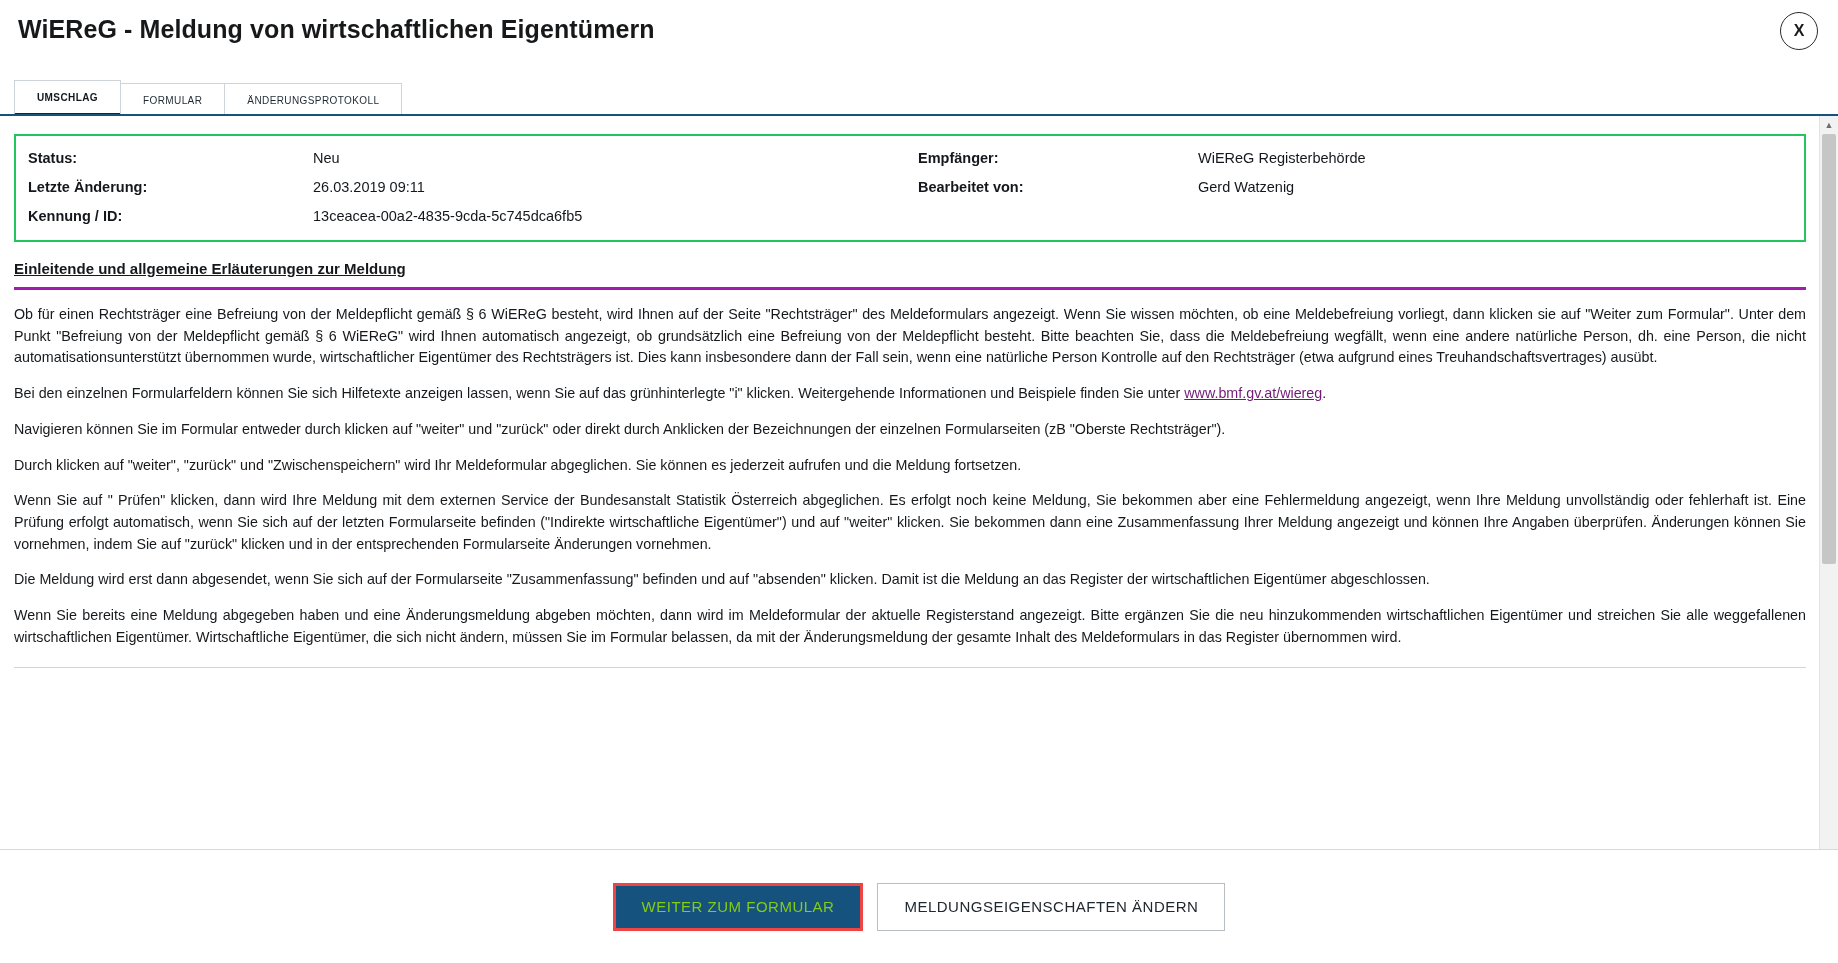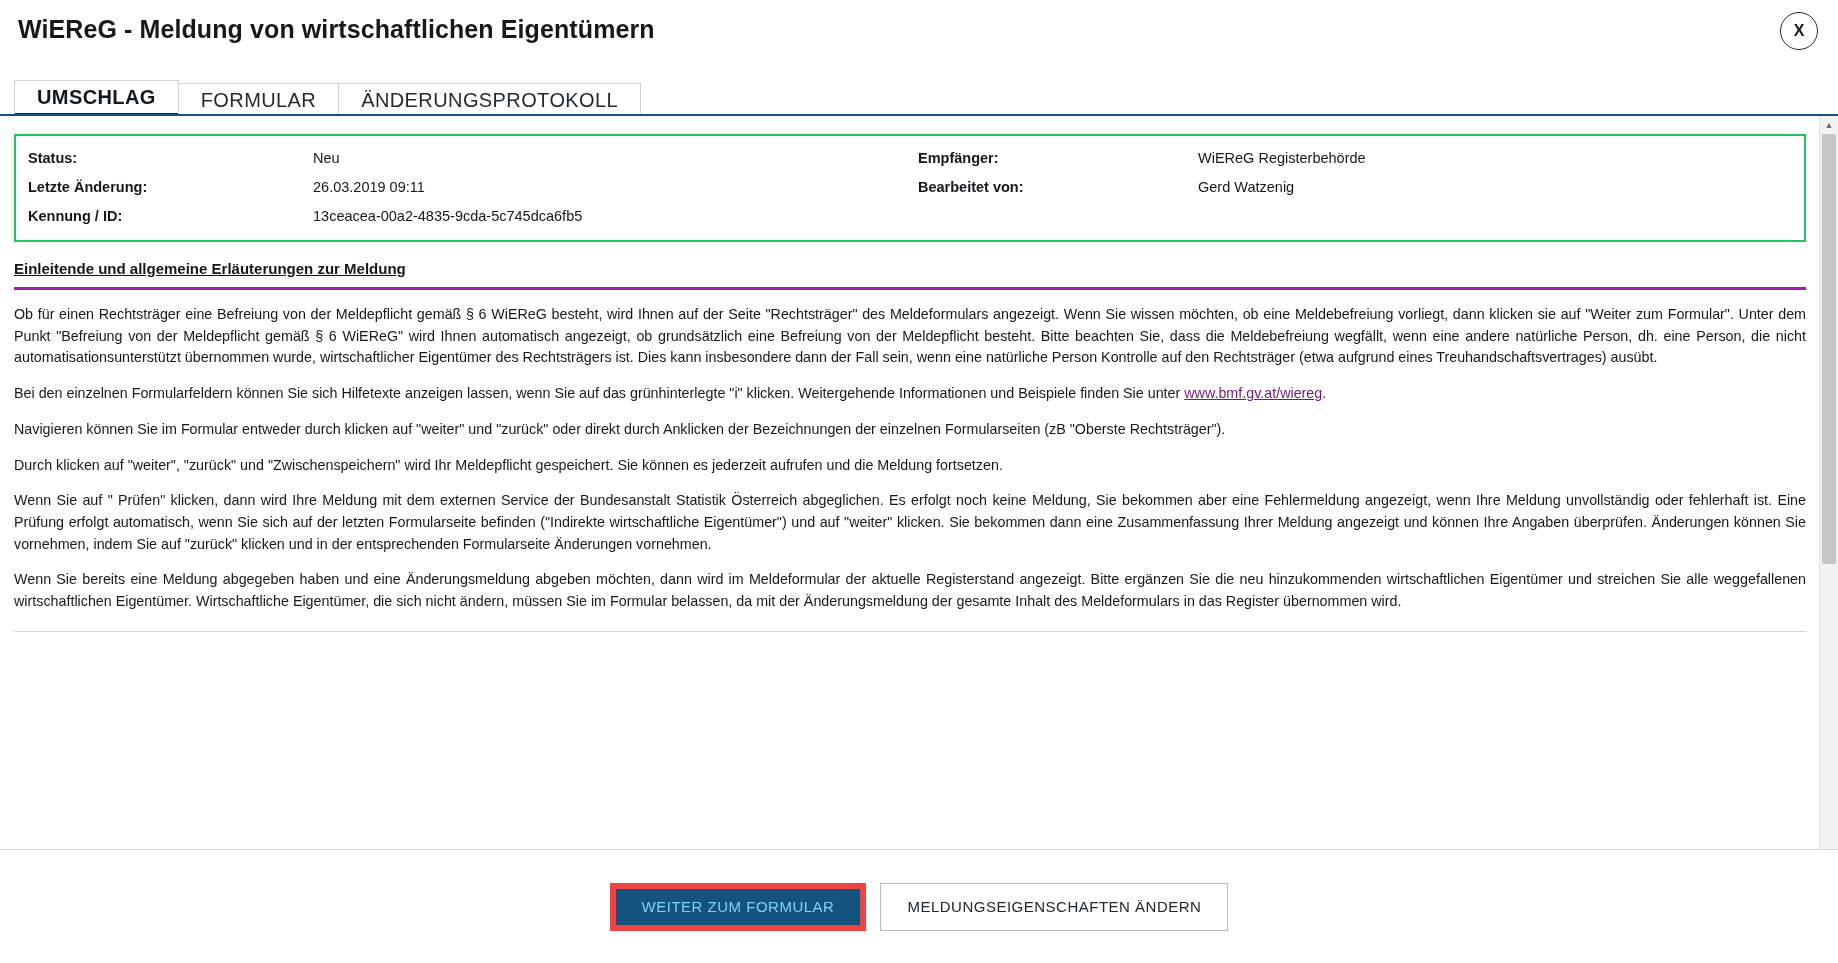--- a/index.html
+++ b/index.html
@@ -66,21 +66,21 @@
     align-items: flex-end;
     gap: 0px;
   }
   .tab {
     height: 33px;
     box-sizing: border-box;
     padding: 0 22px;
     display: flex;
     align-items: center;
     justify-content: center;
-    font-size: 20px;
+    font-size: 10px;
     letter-spacing: 0.4px;
     color: #1f2a33;
     background: #ffffff;
     border: 1px solid #cfd4d8;
     border-bottom: none;
     cursor: pointer;
     white-space: nowrap;
   }
   .tab + .tab {
     margin-left: -1px;
@@ -224,22 +224,22 @@
     font-size: 15px;
     letter-spacing: 0.5px;
     font-family: "Liberation Sans", sans-serif;
     cursor: pointer;
     display: flex;
     align-items: center;
     justify-content: center;
   }
   .btn-primary {
     background: #15527d;
-    color: #7dd3fc;
-    border: 6px solid #ef4444;
+    color: #84cc16;
+    border: 3px solid #ef4444;
     font-weight: 500;
   }
   .btn-secondary {
     background: #ffffff;
     color: #20282f;
     border: 1px solid #b9bec3;
   }
 </style>
 </head>
 <body>
@@ -282,24 +282,25 @@
 
       <div class="section-title">Einleitende und allgemeine Erläuterungen zur Meldung</div>
 
 
       <p class="para"><span>Ob für einen Rechtsträger eine </span><b>Befreiung von der Meldepflicht</b><span> gemäß § 6 WiEReG besteht, wird Ihnen auf der Seite "Rechtsträger" des Meldeformulars angezeigt. Wenn Sie wissen möchten, ob eine Meldebefreiung vorliegt, dann klicken sie auf "Weiter zum Formular". Unter dem Punkt "Befreiung von der Meldepflicht gemäß § 6 WiEReG" wird Ihnen automatisch angezeigt, ob grundsätzlich eine Befreiung von der Meldepflicht besteht. Bitte beachten Sie, dass die Meldebefreiung wegfällt, wenn eine andere natürliche Person, dh. eine Person, die nicht automatisationsunterstützt übernommen wurde, wirtschaftlicher Eigentümer des Rechtsträgers ist. Dies kann insbesondere dann der Fall sein, wenn eine natürliche Person Kontrolle auf den Rechtsträger (etwa aufgrund eines Treuhandschaftsvertrages) ausübt.</span></p>
 
       <p class="para"><span>Bei den einzelnen Formularfeldern können Sie sich </span><b>Hilfetexte</b><span> anzeigen lassen, wenn Sie auf das grünhinterlegte "i" klicken. Weitergehende Informationen und Beispiele finden Sie unter </span><a href="#">www.bmf.gv.at/wiereg</a><span>.</span></p>
 
       <p class="para"><b>Navigieren</b><span> können Sie im Formular entweder durch klicken auf "weiter" und "zurück" oder direkt durch Anklicken der Bezeichnungen der einzelnen Formularseiten (zB "Oberste Rechtsträger").</span></p>
 
-      <p class="para"><span>Durch klicken auf "weiter", "zurück" und "Zwischenspeichern" wird Ihr </span><b>Meldepflicht gespeichert</b><span>. Sie können es jederzeit aufrufen und die Meldung fortsetzen.</span></p>
+      <p class="para"><span>Durch klicken auf "weiter", "zurück" und "Zwischenspeichern" wird Ihr </span><b>Meldeformular abgeglichen</b><span>. Sie können es jederzeit aufrufen und die Meldung fortsetzen.</span></p>
 
       <p class="para"><span>Wenn Sie auf " </span><b>Prüfen</b><span>" klicken, dann wird Ihre Meldung mit dem externen Service der Bundesanstalt Statistik Österreich abgeglichen. Es erfolgt noch keine Meldung, Sie bekommen aber eine Fehlermeldung angezeigt, wenn Ihre Meldung unvollständig oder fehlerhaft ist. Eine Prüfung erfolgt automatisch, wenn Sie sich auf der letzten Formularseite befinden ("Indirekte wirtschaftliche Eigentümer") und auf "weiter" klicken. Sie bekommen dann eine Zusammenfassung Ihrer Meldung angezeigt und können Ihre Angaben überprüfen. Änderungen können Sie vornehmen, indem Sie auf "zurück" klicken und in der entsprechenden Formularseite Änderungen vornehmen.</span></p>
 
+      <p class="para"><span>Die </span><b>Meldung wird erst dann abgesendet</b><span>, wenn Sie sich auf der Formularseite "Zusammenfassung" befinden und auf "absenden" klicken. Damit ist die Meldung an das Register der wirtschaftlichen Eigentümer abgeschlossen.</span></p>
 
       <p class="para"><span>Wenn Sie bereits eine Meldung abgegeben haben und eine </span><b>Änderungsmeldung</b><span> abgeben möchten, dann wird im Meldeformular der aktuelle Registerstand angezeigt. Bitte ergänzen Sie die neu hinzukommenden wirtschaftlichen Eigentümer und streichen Sie alle weggefallenen wirtschaftlichen Eigentümer. Wirtschaftliche Eigentümer, die sich nicht ändern, müssen Sie im Formular belassen, da mit der Änderungsmeldung der gesamte Inhalt des Meldeformulars in das Register übernommen wird.</span></p>
 
       <div class="bottom-rule"></div>
     </div>
 
     <div class="scrollbar">
       <div class="scroll-arrow">▲</div>
       <div class="scroll-thumb"></div>
       <div class="scroll-arrow bottom">▼</div>

